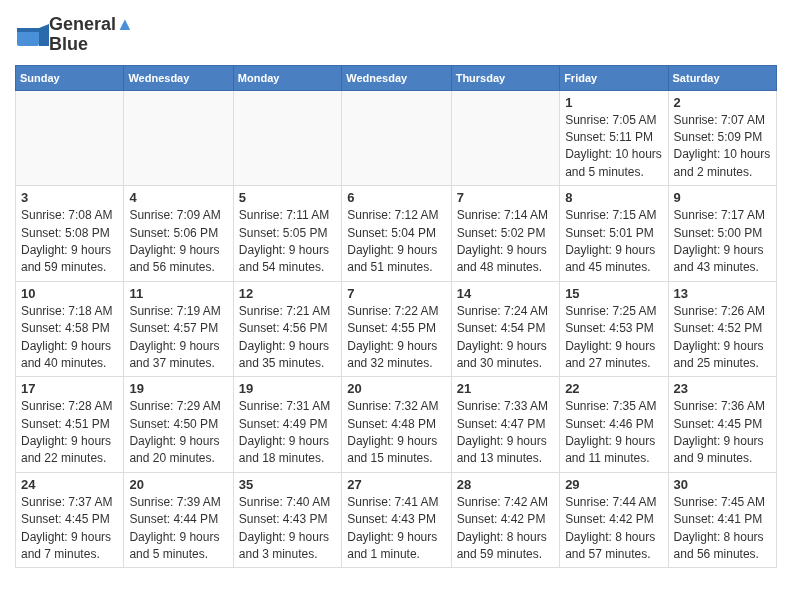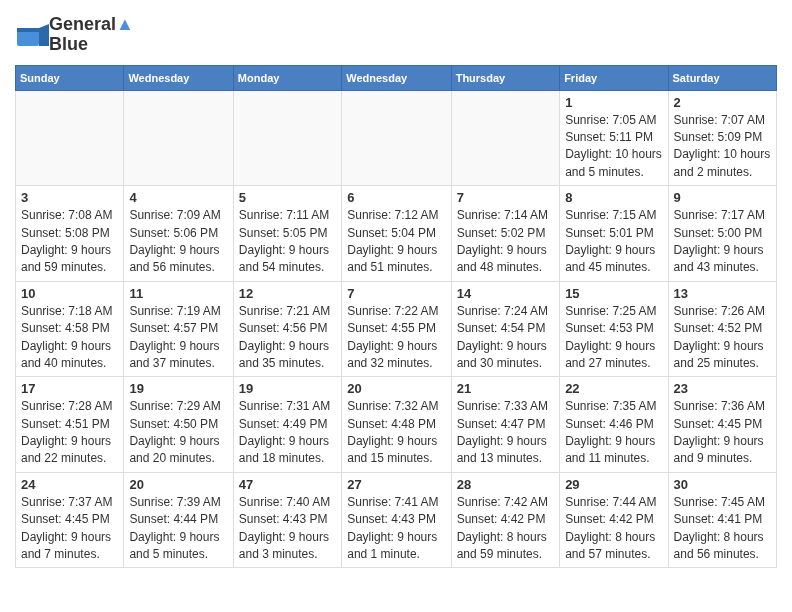--- a/index.html
+++ b/index.html
@@ -192,21 +192,21 @@
         <tr>
           <td>
             <span class="day-num">24</span>
             <div class="day-info">Sunrise: 7:37 AM<br>Sunset: 4:45 PM<br>Daylight: 9 hours<br>and 7 minutes.</div>
           </td>
           <td>
             <span class="day-num">20</span>
             <div class="day-info">Sunrise: 7:39 AM<br>Sunset: 4:44 PM<br>Daylight: 9 hours<br>and 5 minutes.</div>
           </td>
           <td>
-            <span class="day-num">47</span>
+            <span class="day-num">35</span>
             <div class="day-info">Sunrise: 7:40 AM<br>Sunset: 4:43 PM<br>Daylight: 9 hours<br>and 3 minutes.</div>
           </td>
           <td>
             <span class="day-num">27</span>
             <div class="day-info">Sunrise: 7:41 AM<br>Sunset: 4:43 PM<br>Daylight: 9 hours<br>and 1 minute.</div>
           </td>
           <td>
             <span class="day-num">28</span>
             <div class="day-info">Sunrise: 7:42 AM<br>Sunset: 4:42 PM<br>Daylight: 8 hours<br>and 59 minutes.</div>
           </td>

